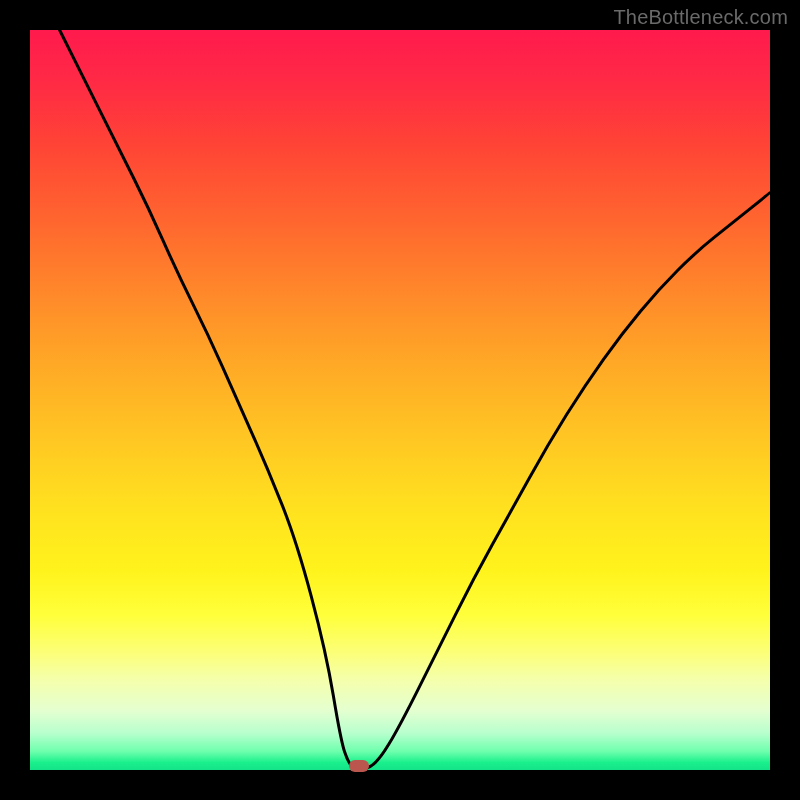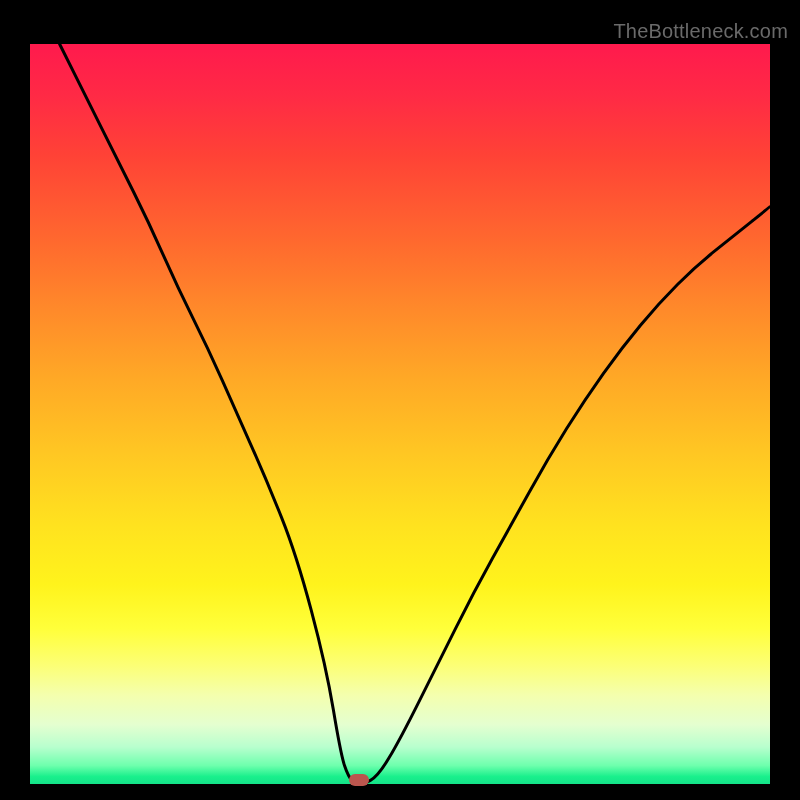--- a/index.html
+++ b/index.html
@@ -7,21 +7,21 @@
     padding: 0;
     width: 800px;
     height: 800px;
     background: #000;
     overflow: hidden;
     font-family: Arial, Helvetica, sans-serif;
   }
   .frame {
     position: absolute;
     left: 0;
-    top: 14px;
+    top: 0;
     width: 800px;
     height: 576px;
     background: #000;
   }
   .plot-area {
     position: absolute;
     left: 30px;
     top: 30px;
     width: 740px;
     height: 740px;

